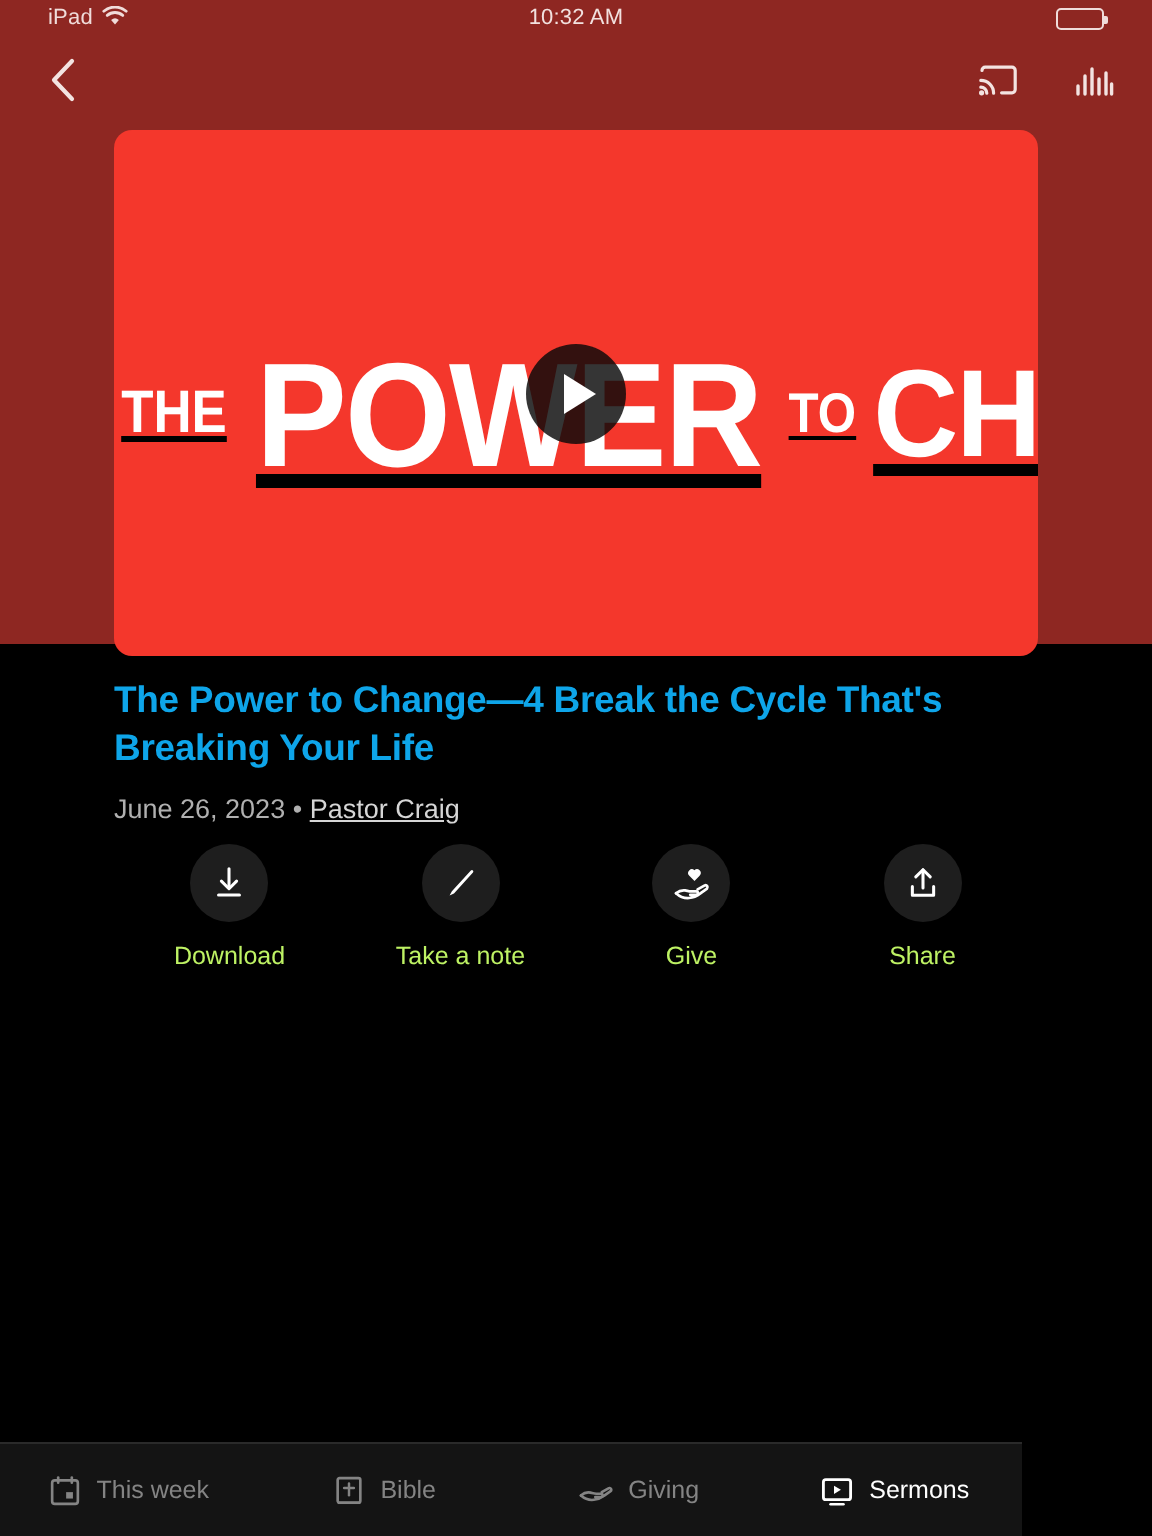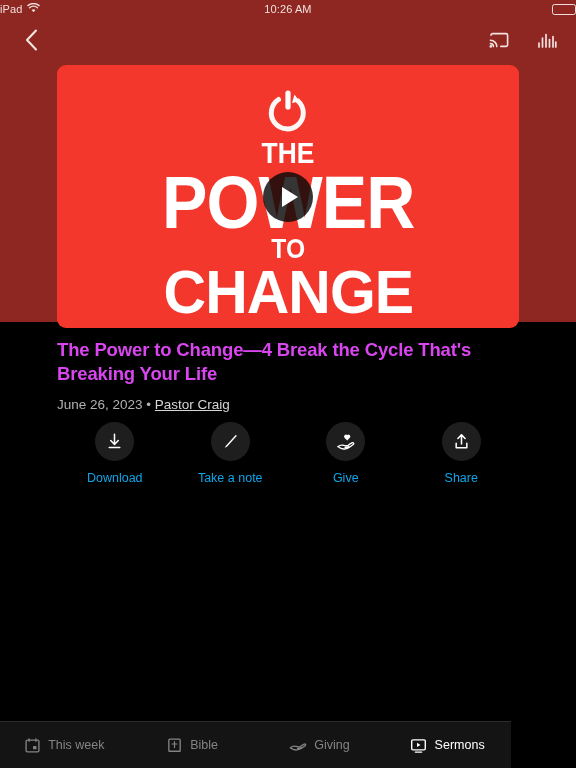--- a/index.html
+++ b/index.html
@@ -14,21 +14,21 @@
   
   .header-bg {
     position:absolute; left:0; top:0; width:576px; height:322px;
     background:#8e2722;
   }
 
   
   .statusbar {
     position:absolute; left:0; top:0; width:576px; height:18px;
     display:flex; align-items:center;
-    padding:0 0;
+    padding:0 24px;
     color:#f0dcda; font-size:11px; letter-spacing:.1px;
     z-index:6;
   }
   .sb-left { display:flex; align-items:center; gap:5px; width:33%; }
   .sb-center { width:34%; text-align:center; font-size:11px; color:#f2e1df; }
   .sb-right { width:33%; display:flex; align-items:center; justify-content:flex-end; gap:5px; }
   .wifi-ico { display:inline-block; }
   .battery {
     width:24px; height:11px; border:1px solid #f0dcda; border-radius:2.5px;
     position:relative; padding:1px;
@@ -54,22 +54,23 @@
     position:absolute; left:57px; top:65px;
     width:462px; height:263px;
     background:#f4372c;
     border-radius:9px;
     overflow:hidden;
     z-index:5;
     cursor:pointer;
   }
   .art {
     position:absolute; inset:0;
-    display:flex; flex-direction:column; align-items:center;
+    display:flex; align-items:center;
     padding-top:22px;
+    text-decoration:underline;
   }
   .power-ico { width:48px; height:48px; margin-bottom:4px; }
   .art-the {
     color:#fff; font-weight:bold; font-size:30px;
     letter-spacing:0px; line-height:.95;
     font-family:"Liberation Sans", sans-serif;
     transform:scaleX(.88);
   }
   .art-power {
     color:#fff; font-weight:bold; font-size:74px; line-height:.9;
@@ -96,38 +97,38 @@
     width:0; height:0;
     border-left:16px solid #fff;
     border-top:10px solid transparent;
     border-bottom:10px solid transparent;
     margin-left:4px;
   }
 
   
   .detail { position:absolute; left:0; top:338px; width:576px; padding:0 57px; z-index:6; }
   .title {
-    color:#d946ef; font-size:18.5px; font-weight:bold; line-height:1.32;
+    color:#0ea5e9; font-size:18.5px; font-weight:bold; line-height:1.32;
     letter-spacing:-0.15px;
   }
   .meta { margin-top:10px; font-size:13.5px; color:#b0b0b0; }
   .meta-link { color:#d6d6d6; text-decoration:underline; cursor:pointer;margin-top:39px; }
 
   
   .actions {
     position:absolute; left:57px; top:422px; width:462px;
     display:flex; z-index:6;
   }
   .action { flex:1; display:flex; flex-direction:column; align-items:center; cursor:pointer; }
   .action-circle {
     width:39px; height:39px; border-radius:50%;
     background:#1e1e1e;
     display:flex; align-items:center; justify-content:center;
   }
-  .action-label { margin-top:10px; font-size:12.5px; color:#0ea5e9; }
+  .action-label { margin-top:10px; font-size:12.5px; color:#bef264; }
 
   
   .tabbar {
     position:absolute; left:0; bottom:0; width:511px; height:47px;
     background:#141414;
     border-top:.5px solid #2a2a2a;
     display:flex; align-items:center;
     z-index:8;
   }
   .tab { flex:1; display:flex; align-items:center; justify-content:center; gap:7px; cursor:pointer; }
@@ -146,21 +147,21 @@
     <div class="sb-left">
       <span>iPad</span>
       <span class="wifi-ico">
         <svg width="13" height="10" viewBox="0 0 13 10">
           <path d="M6.5 9.3 4.55 7.0a3 3 0 0 1 3.9 0z" fill="#f0dcda"></path>
           <path d="M2.6 4.7a6 6 0 0 1 7.8 0" stroke="#f0dcda" stroke-width="1.4" fill="none" stroke-linecap="round"></path>
           <path d="M0.9 2.6a8.6 8.6 0 0 1 11.2 0" stroke="#f0dcda" stroke-width="1.4" fill="none" stroke-linecap="round"></path>
         </svg>
       </span>
     </div>
-    <div class="sb-center">10:26 AM</div>
+    <div class="sb-center">10:32 AM</div>
     <div class="sb-right">
       <span class="battery">
         <span class="battery-fill" style="width:92%"></span>
       </span>
     </div>
   </div>
 
   <div class="navbar">
     <div class="nav-back">
       <svg width="13" height="22" viewBox="0 0 13 22">

